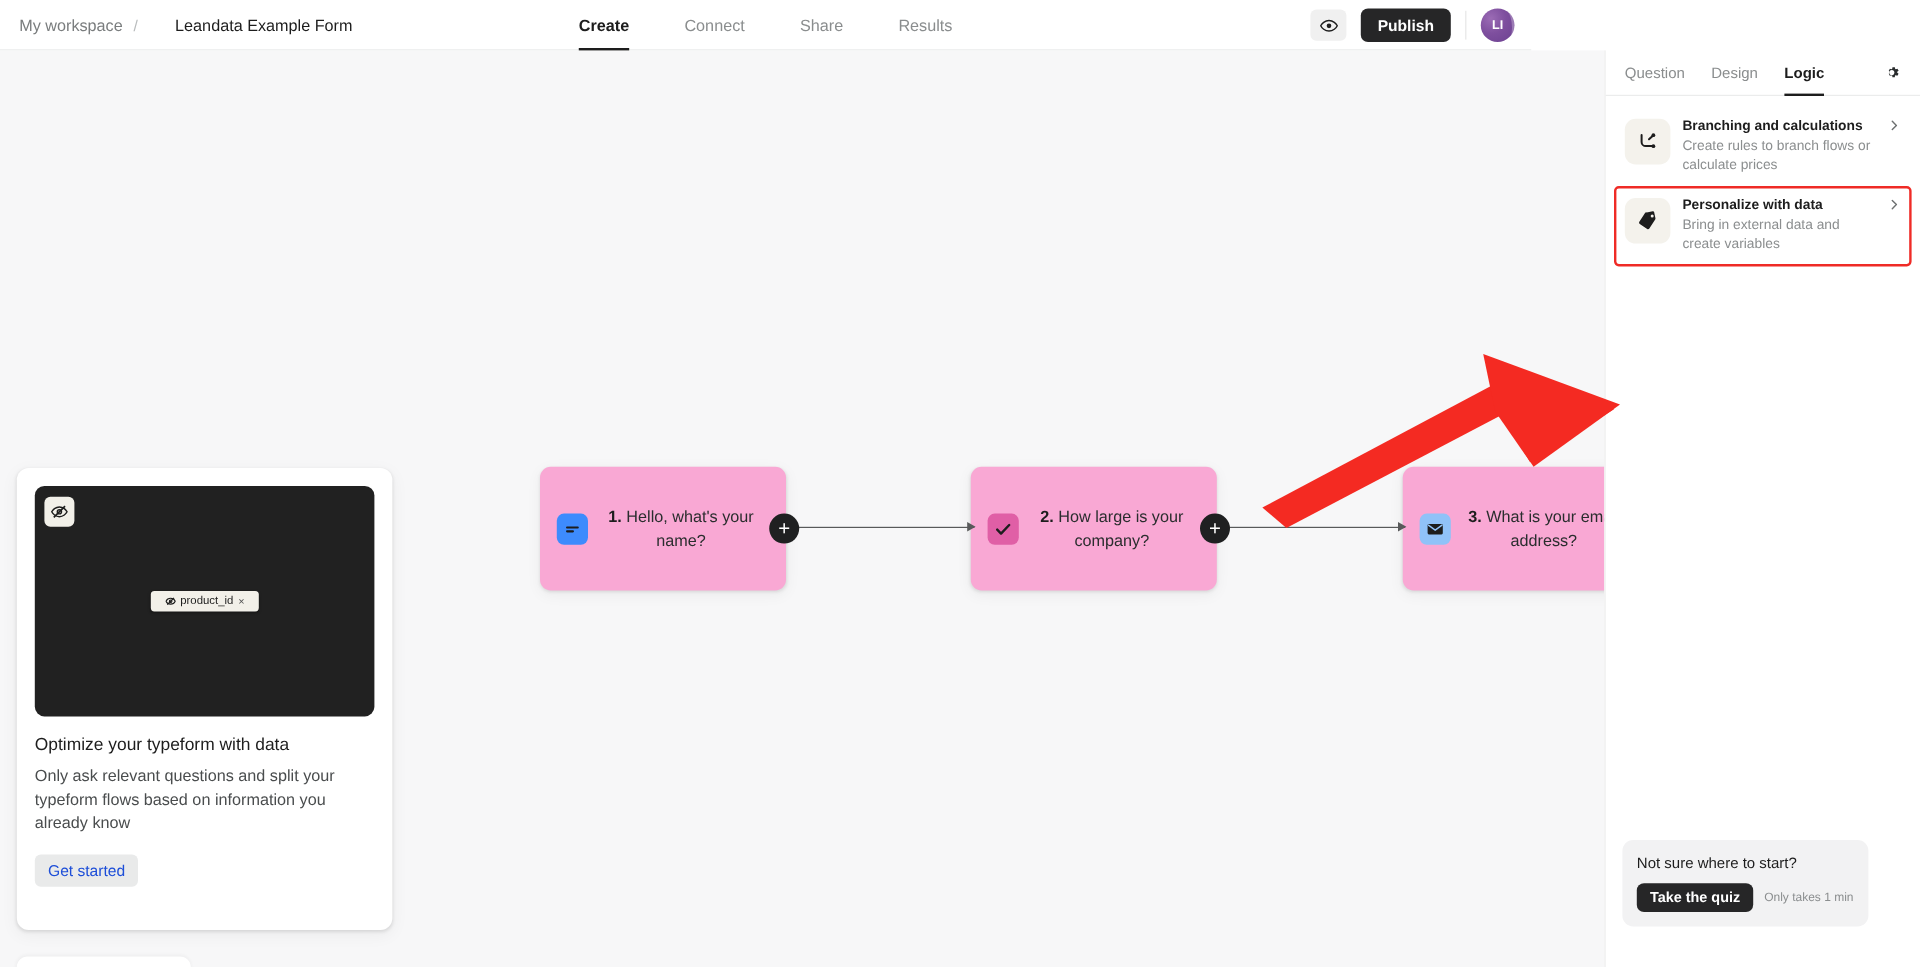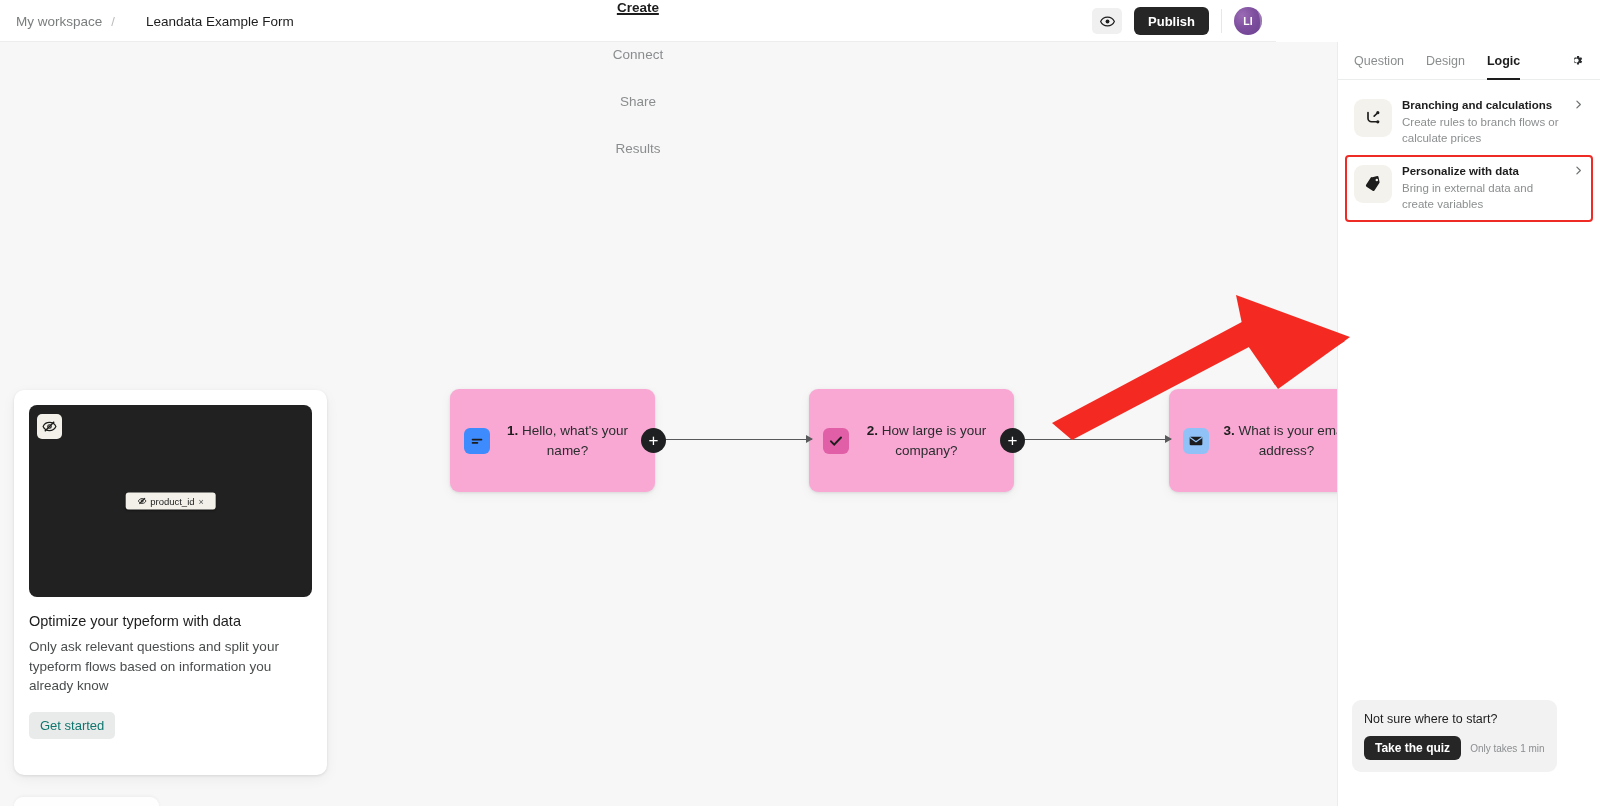--- a/index.html
+++ b/index.html
@@ -25,21 +25,21 @@
     display: flex; align-items: center; gap: 9px;
     font-size: 13.5px;
   }
   .bc-workspace { color: #7a7d7e; cursor: pointer; }
   .bc-sep { color: #b9bcbd; font-size: 13px; }
   .bc-title { color: #1d1d1d; cursor: pointer; margin-left: 22px; }
 
   .nav-tabs {
     position: absolute; left: 50%; transform: translateX(-50%);
     top: 0; height: 42px;
-    display: flex; align-items: center; gap: 32px; flex-direction: column;
+    display: flex; align-items: flex-start; gap: 46px;
   }
   .nav-tab {
     position: relative; height: 42px;
     display: flex; align-items: center;
     font-size: 13.5px; color: #8a8d8e; cursor: pointer;
   }
   .nav-tab.active { color: #1d1d1d; font-weight: 700; }
   .nav-tab.active::after {
     content: ""; position: absolute; left: 0; right: 0; bottom: 0;
     height: 2px; background: #1d1d1d;
@@ -118,21 +118,21 @@
   .tip-heading {
     margin-top: 16px; font-size: 14.5px; color: #1d1d1d; font-weight: 400;
   }
   .tip-body {
     margin-top: 8px; font-size: 13.5px; color: #4a4d4e;
     line-height: 1.45; width: 278px;
   }
   .tip-btn {
     margin-top: 16px; display: inline-flex; align-items: center;
     height: 27px; padding: 0 11px; border-radius: 5px;
-    background: #e9eaea; color: #0f766e; font-size: 13px;
+    background: #e9eaea; color: #1d4ed8; font-size: 13px;
     cursor: pointer; border: none;
   }
 
   
   .node {
     position: absolute; top: 347px;
     width: 205px; height: 103px;
     background: #f9a8d4; border-radius: 9px;
     box-shadow: 0 1px 3px rgba(0,0,0,0.10), 0 3px 12px rgba(0,0,0,0.05);
     display: flex; align-items: center; gap: 4px;

